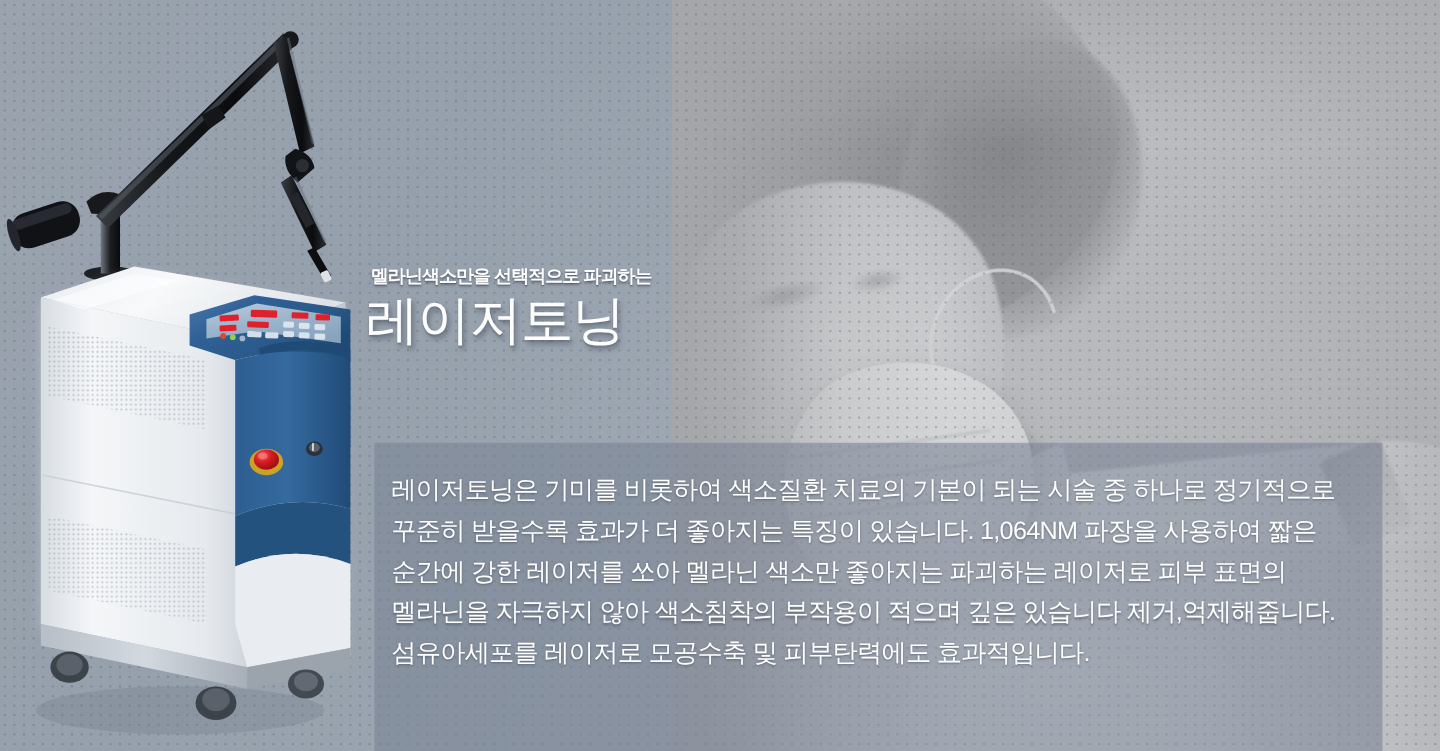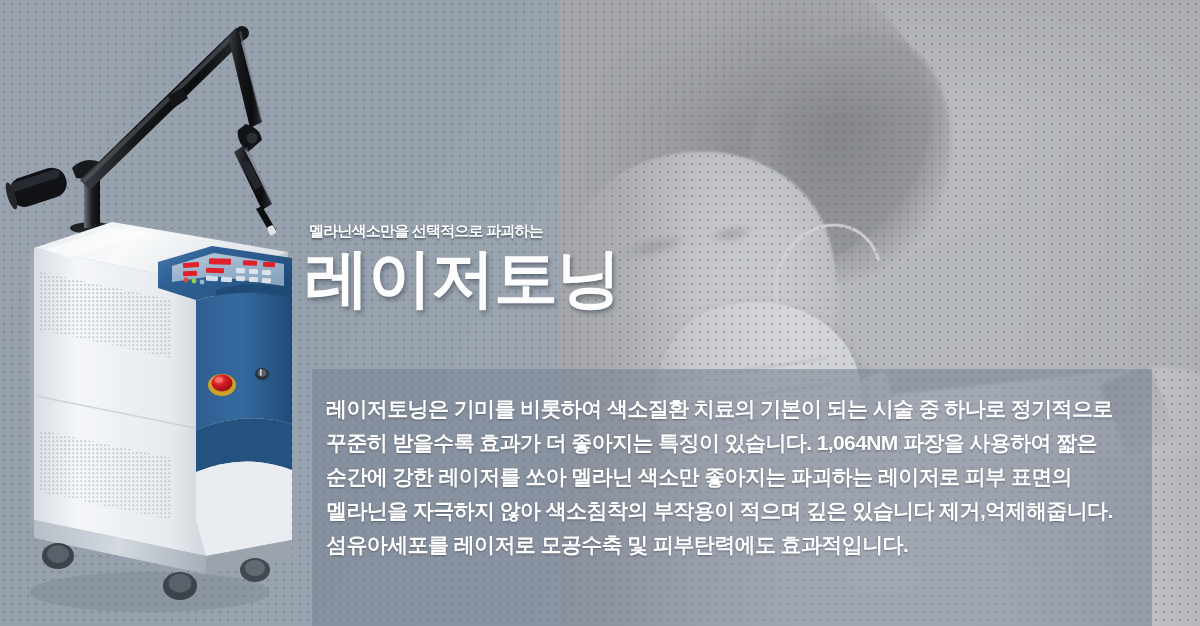--- a/index.html
+++ b/index.html
@@ -223,22 +223,22 @@
   .kicker {
     font-size: 15px;
     font-weight: 700;
     color: #ffffff;
     letter-spacing: -0.8px;
     line-height: 1.2;
     text-shadow: 0 2px 2px rgba(58,66,78,0.55), 0 1px 0 rgba(70,78,90,0.4);
     margin: 0 0 4px 6px;
   }
   .headline {
-    font-size: 64px;
-    font-weight: 700;
+    font-size: 44px;
+    font-weight: 400;
     color: #fdfdfe;
     letter-spacing: -1px;
     line-height: 1.08;
     margin: 0 0 18px 2px;
     text-shadow: 2px 3px 4px rgba(70,78,92,0.55), 0 1px 1px rgba(80,88,100,0.35);
   }
 
   .desc-panel {
     position: absolute;
     left: 312px;
@@ -254,21 +254,21 @@
     top: 392px;
     width: 830px;
     z-index: 6;
     font-size: 21px;
     font-weight: 500;
     color: #ffffff;
     line-height: 1.62;
     letter-spacing: -0.6px;
     text-shadow: 0 1px 2px rgba(52,60,72,0.55);
   }
-  .desc p { margin: 0; white-space: nowrap; font-weight: bold; }
+  .desc p { margin: 0; white-space: nowrap; }
 </style>
 </head>
 <body>
 
 <div class="banner">
 
   <div class="photo-wrap">
     <div class="photo">
       <div class="ph-hair"></div>
       <div class="ph-hair2"></div>

